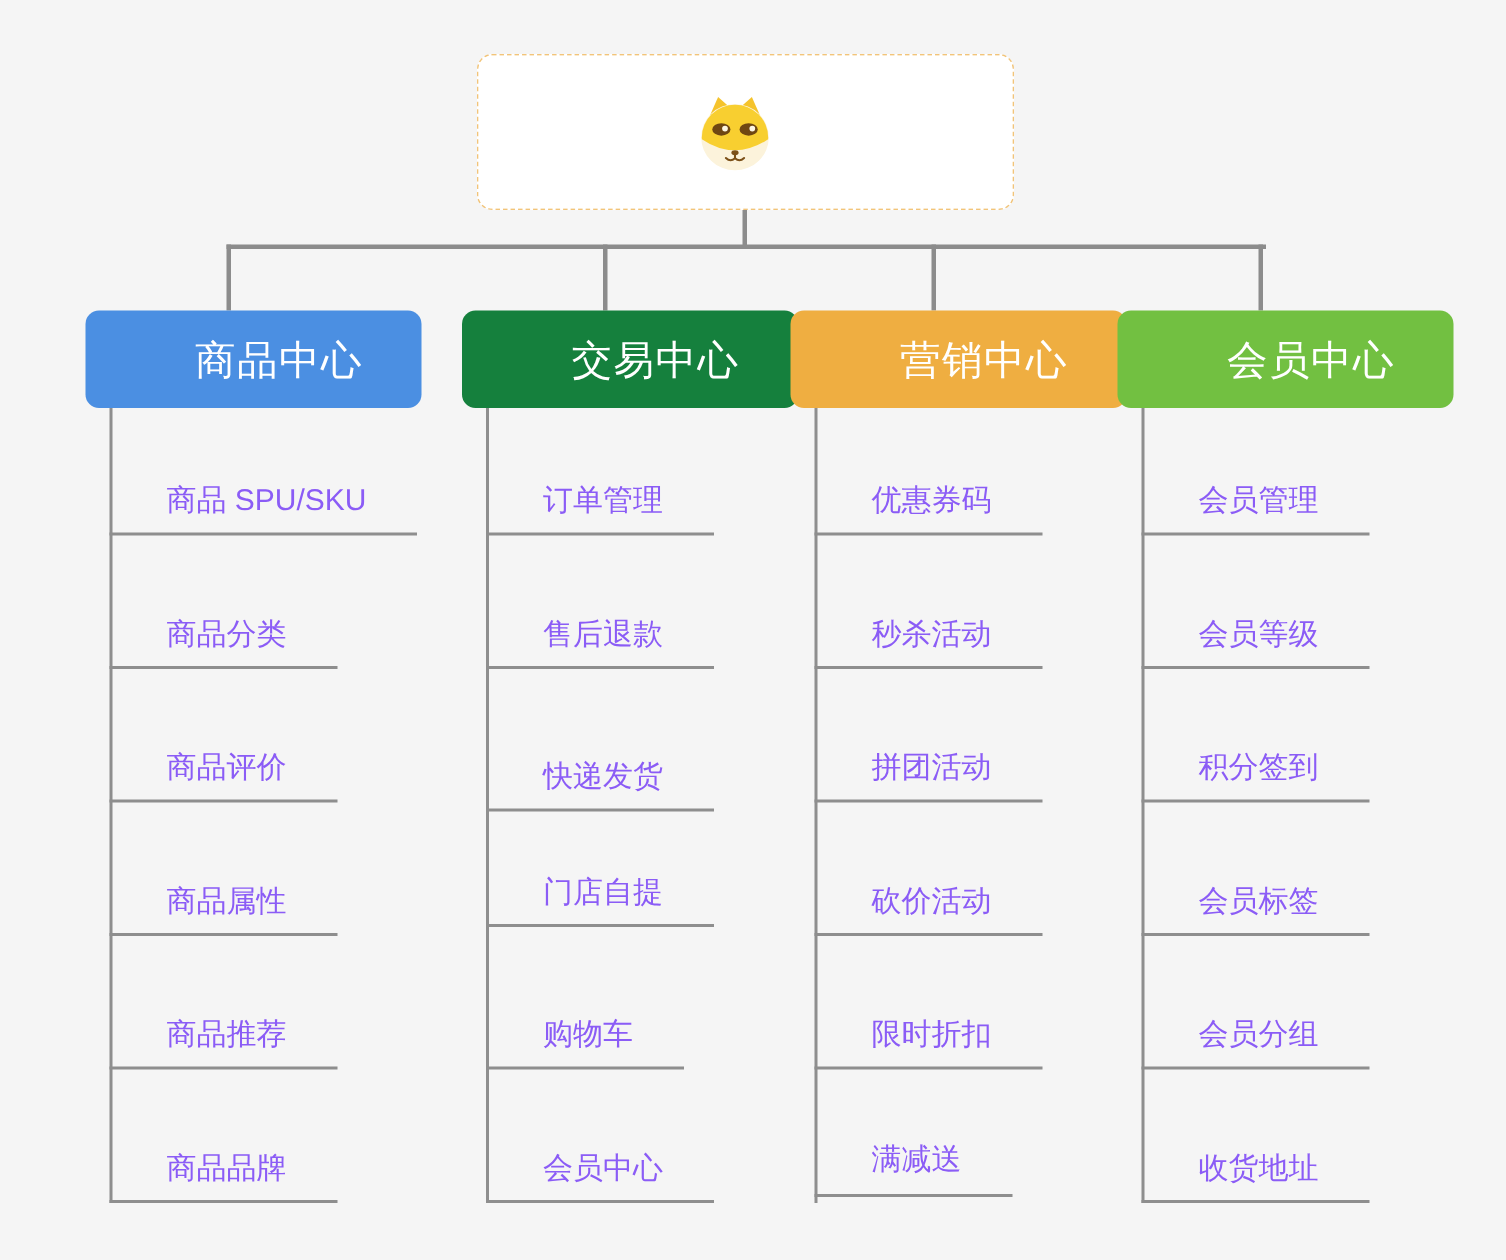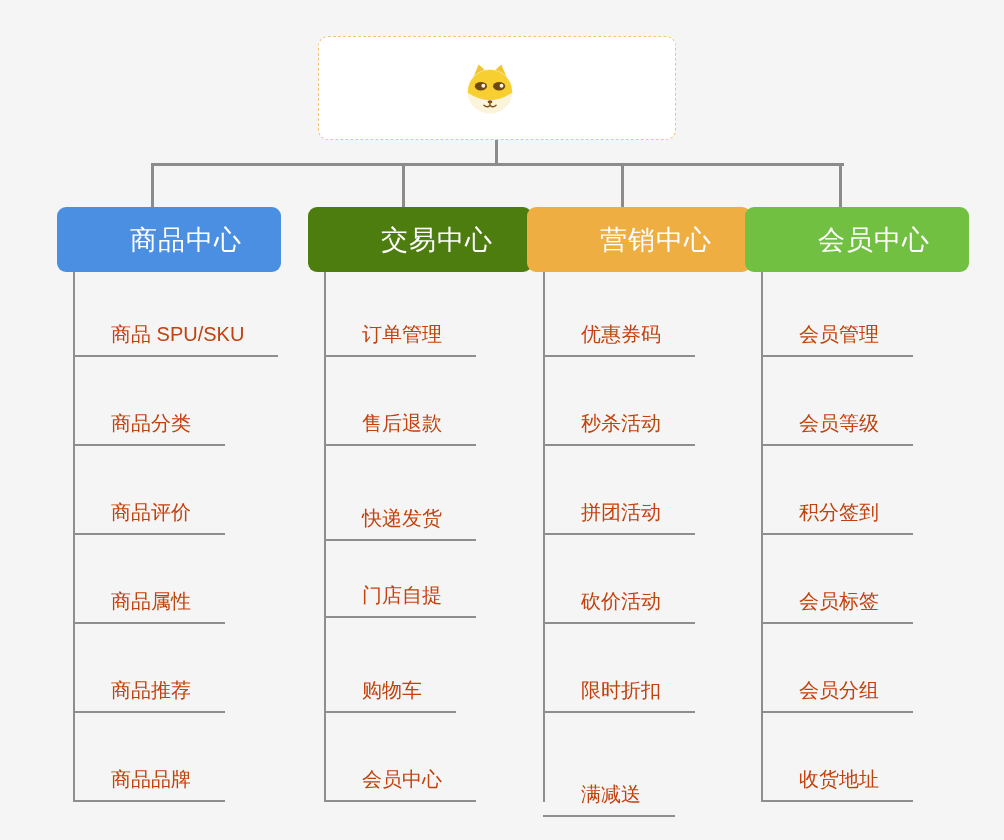--- a/index.html
+++ b/index.html
@@ -93,21 +93,21 @@
     top: 65px;
     width: 2px;
     background: #8E8E8E;
   }
   .leaf {
     position: absolute;
     left: 16px;
     width: max-content;
     line-height: 30px;
     font-size: 20px;
-    color: #c2410c;
+    color: #8b5cf6;
     padding: 0 34px 6px 38px;
     border-bottom: 2px solid #8E8E8E;
     white-space: nowrap;
     cursor: pointer;
     text-align: right;
   }
 </style>
 </head>
 <body style="background: rgb(245, 245, 245);">
 
@@ -139,21 +139,21 @@
     <div class="col-line" style="height: 530px;"></div>
   <div class="leaf" style="top: 112px;">商品 SPU/SKU</div>
       <div class="leaf" style="top: 201px;">商品分类</div>
       <div class="leaf" style="top: 290px;">商品评价</div>
       <div class="leaf" style="top: 379px;">商品属性</div>
       <div class="leaf" style="top: 468px;">商品推荐</div>
       <div class="leaf" style="top: 557px;">商品品牌</div>
     </div>
     <div class="branch" style="left: 308px;">
     <div class="stub"></div>
-    <div class="branch-box" style="background: #4d7c0f;">
+    <div class="branch-box" style="background: #15803d;">
       <span class="branch-label">交易中心</span>
     </div>
     <div class="col-line" style="height: 530px;"></div>
   <div class="leaf" style="top: 112px;">订单管理</div>
       <div class="leaf" style="top: 201px;">售后退款</div>
       <div class="leaf" style="top: 296px;">快递发货</div>
       <div class="leaf" style="top: 373px;">门店自提</div>
       <div class="leaf" style="top: 468px;">购物车</div>
       <div class="leaf" style="top: 557px;">会员中心</div>
     </div>
@@ -161,21 +161,21 @@
     <div class="stub"></div>
     <div class="branch-box" style="background: rgb(239, 174, 65);">
       <span class="branch-label">营销中心</span>
     </div>
     <div class="col-line" style="height: 530px;"></div>
   <div class="leaf" style="top: 112px;">优惠券码</div>
       <div class="leaf" style="top: 201px;">秒杀活动</div>
       <div class="leaf" style="top: 290px;">拼团活动</div>
       <div class="leaf" style="top: 379px;">砍价活动</div>
       <div class="leaf" style="top: 468px;">限时折扣</div>
-      <div class="leaf" style="top: 572px;">满减送</div>
+      <div class="leaf" style="top: 553px; font-family: Liberation Mono, monospace;">满减送</div>
     </div>
     <div class="branch" style="left: 745px;">
     <div class="stub"></div>
     <div class="branch-box" style="background: rgb(114, 192, 65);">
       <span class="branch-label">会员中心</span>
     </div>
     <div class="col-line" style="height: 530px;"></div>
   <div class="leaf" style="top: 112px;">会员管理</div>
       <div class="leaf" style="top: 201px;">会员等级</div>
       <div class="leaf" style="top: 290px;">积分签到</div>

